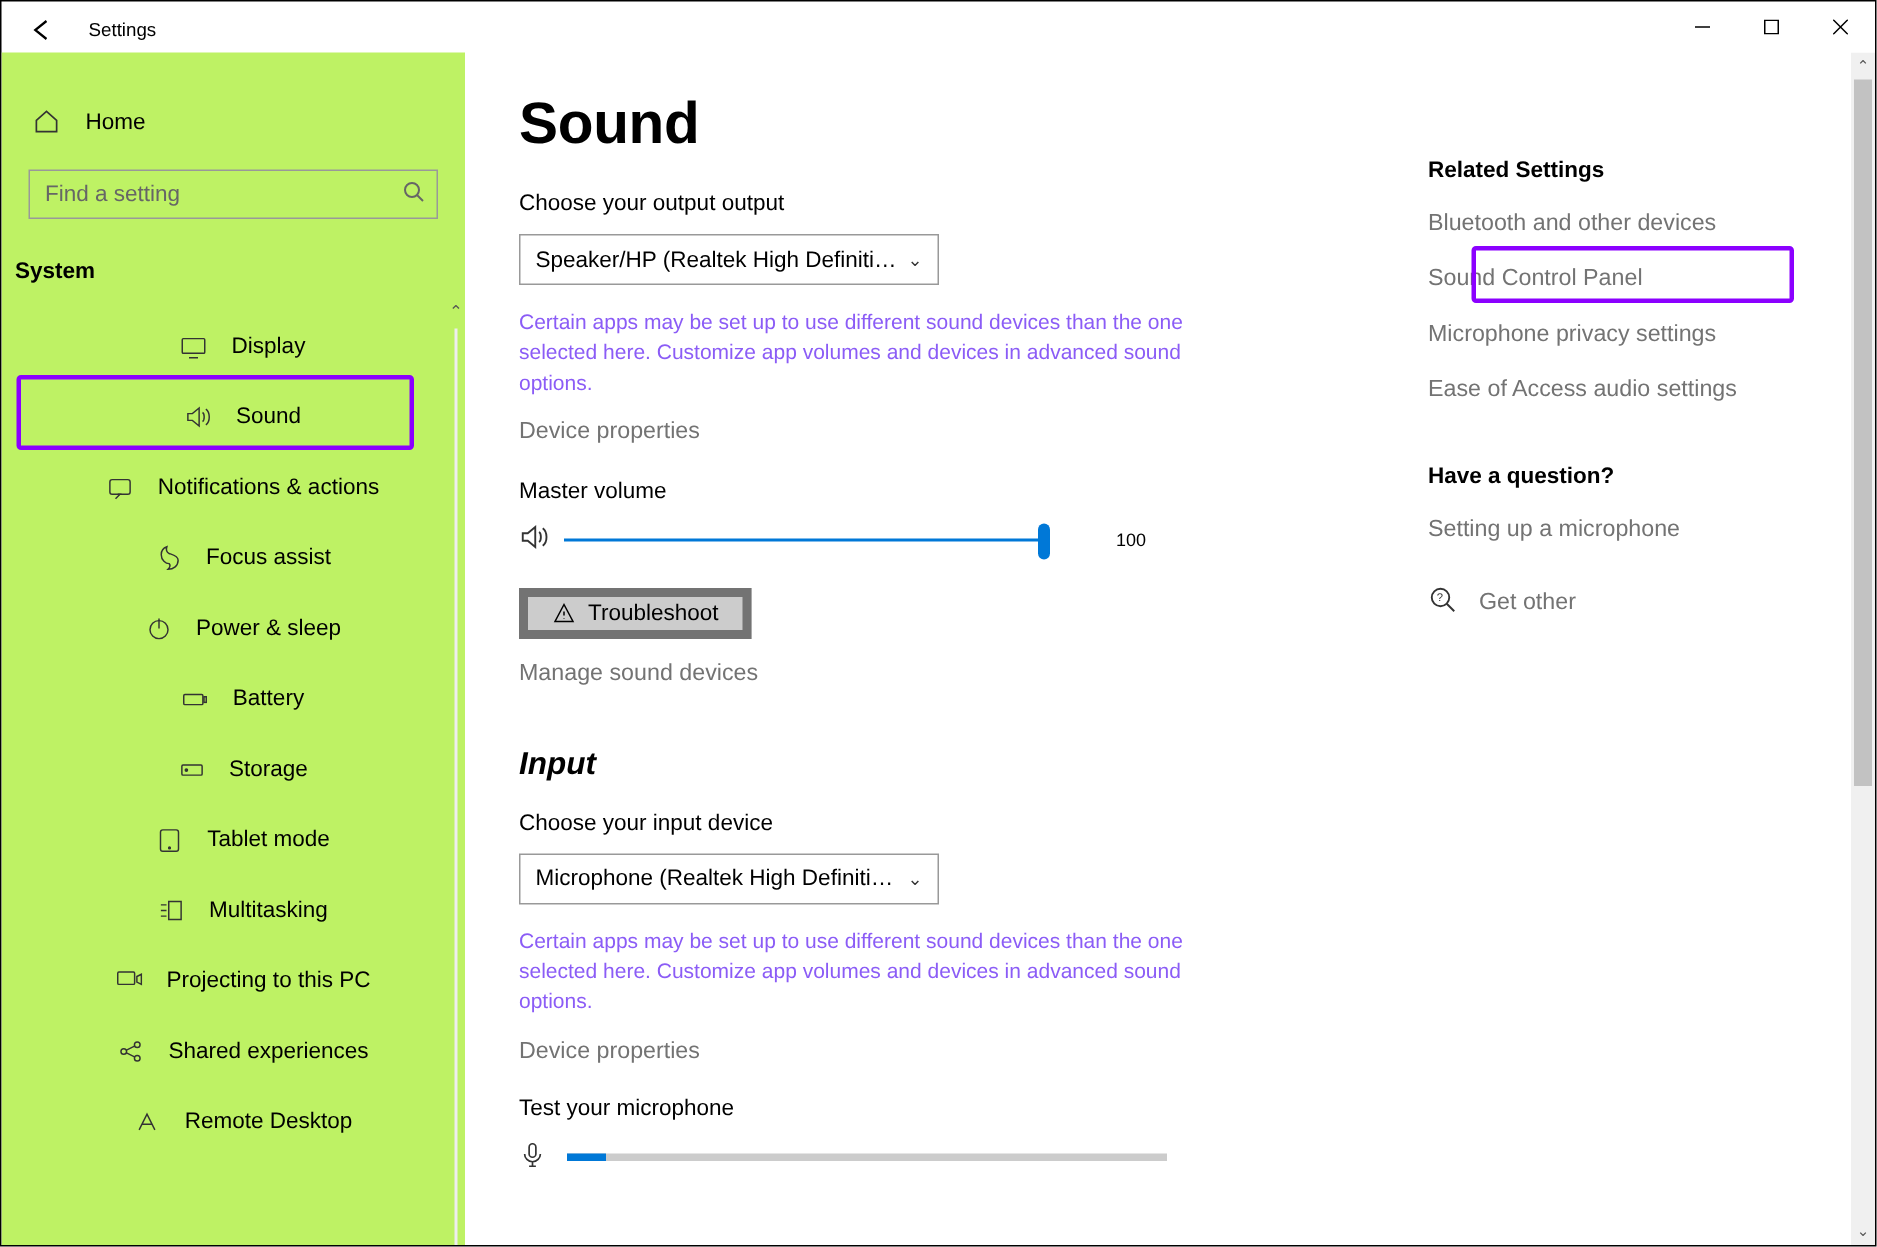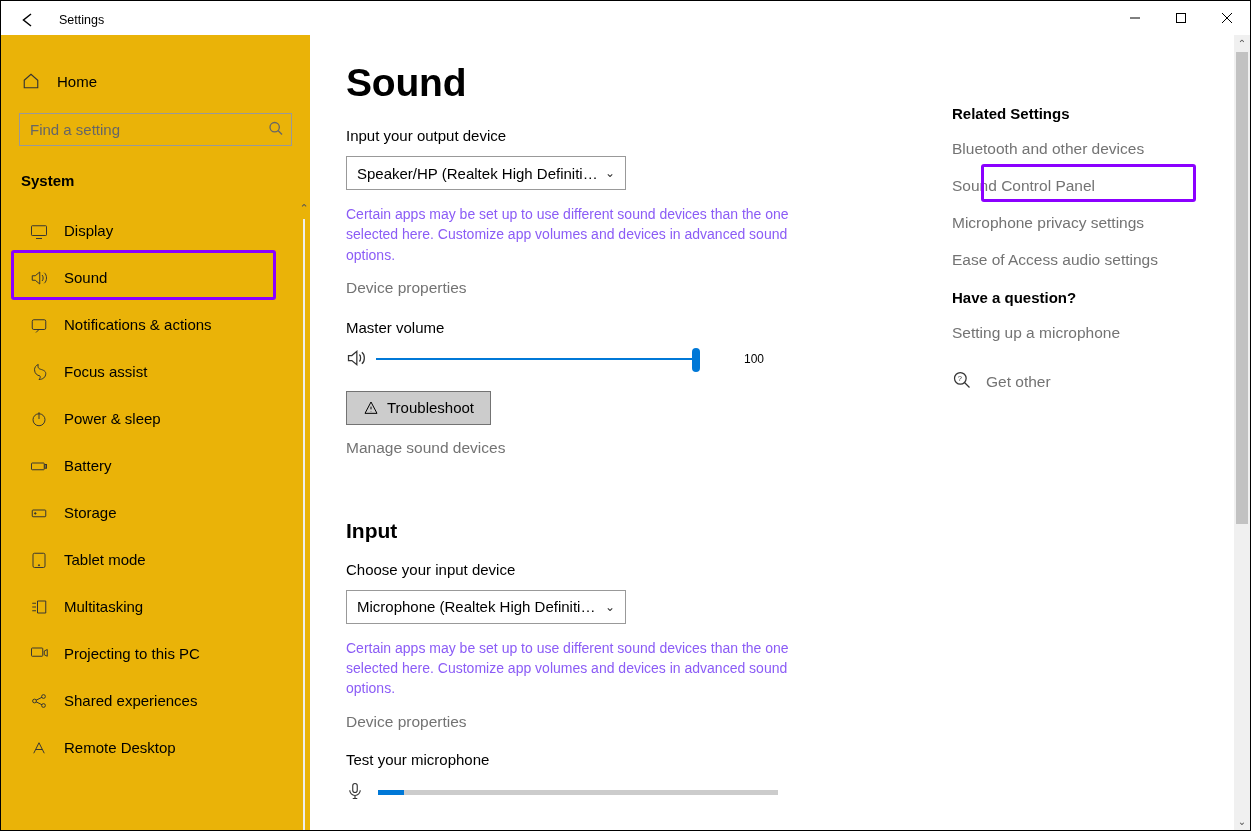--- a/index.html
+++ b/index.html
@@ -10,39 +10,39 @@
   .titlebar { display:flex; justify-content:space-between; align-items:flex-start; height:34px; }
   .titlebar .left { display:flex; align-items:center; padding-left:18px; padding-top:10px; gap:22px; }
   .title-text { font-size:12.5px; }
   .back-ico svg { width:18px; height:18px; display:block; }
   .win-controls { display:flex; padding-top:2px; }
   .win-btn { width:46px; height:30px; display:flex; align-items:center; justify-content:center; }
   .win-btn svg { width:10px; height:10px; stroke:#000; stroke-width:1; fill:none; }
 
   
   .body { display:flex; height:calc(100% - 34px); }
-  .sidebar { width:309px; flex:none; background:#eab308; position:relative; padding-top:28px; }
+  .sidebar { width:309px; flex:none; background:#bef264; position:relative; padding-top:28px; }
   .content { flex:1; overflow:hidden; position:relative; display:flex; }
   .main-col { flex:none; width:620px; padding:26px 0 0 36px; }
   .right-col { flex:1; padding:70px 0 0 22px; }
 
   
   .home-row { display:flex; align-items:center; gap:16px; padding:6px 18px 6px 20px; height:36px; }
   .home-row .ico { width:20px; display:flex; justify-content:center; }
   .home-row .lbl { font-size:15px; }
   .search { margin:14px 18px 18px 18px; position:relative; }
   .search input { width:100%; height:33px; border:1px solid #999; padding:0 16px 0 10px; font-size:15px; outline:none; background:#fff0; }
   .search input::placeholder { color:#666; }
   .search-ico { position:absolute; right:8px; top:50%; transform:translateY(-50%); pointer-events:none; }
-  .group-label { font-weight:600; padding:8px 18px 18px 20px; }
+  .group-label { font-weight:600; padding:8px 18px 18px 9px; }
   .nav { position:relative; }
   .nav-scroll { position:absolute; right:0; top:-2px; bottom:-100px; width:12px; display:flex; flex-direction:column; align-items:center; }
   .nav-scroll .arrow { font-size:11px; color:#555; line-height:6px; user-select:none; }
   .nav-scroll .track { flex:1; width:2px; background:#eee; margin:8px 0; }
-  .nav-item { display:flex; align-items:center; gap:15px; height:47px; padding-left:28px; }
+  .nav-item { display:flex; align-items:center; gap:15px; height:47px; padding-left:12px;justify-content:center; }
   .nav-item .ico { width:20px; display:flex; justify-content:center; align-items:center; }
   .nav-item .ico svg { width:18px; height:18px; stroke:#333; stroke-width:1.3; fill:none; }
   .nav-item .lbl { font-size:15px; }
 
   
   .annot { position:absolute; border:3px solid #8b00ff; border-radius:3px; pointer-events:none; }
   .annot-sidebar { left:10px; top:249px; width:265px; height:50px; }
   .annot-right { left:980px; top:163px; width:215px; height:38px; }
 
   
@@ -52,21 +52,21 @@
   .select-box { display:inline-flex; align-items:center; justify-content:space-between; width:280px; height:34px; border:1px solid #999; padding:0 10px; font-size:15px; color:#000; }
   .select-box .chevron { font-size:12px; color:#333; }
   .info-text { color:#8b5cf6; font-size:14px; max-width:450px; margin:14px 0 10px 0; line-height:1.45; }
   .link { color:#737373; font-size:15.5px; margin:4px 0; display:inline-block; }
   .vol-wrap { margin-top:10px; display:flex; align-items:center; gap:10px; }
   .vol-wrap .track-wrap { display:flex; align-items:center; }
   .vol-wrap .track { width:320px; height:2px; background:#0078d7; position:relative; }
   .vol-wrap .thumb { position:absolute; right:-4px; top:-10px; width:8px; height:24px; border-radius:4px; background:#0078d7; }
   .vol-value { font-size:12px; margin-left:38px; }
   .spkr-ico svg { width:20px; height:20px; }
-  .btn { display:inline-flex; align-items:center; gap:8px; height:34px; padding:0 16px; background:#ccc; border:1px solid #737373; font-size:15px; }
+  .btn { display:inline-flex; align-items:center; gap:8px; height:34px; padding:0 16px; background:#ccc; border:6px solid #737373; font-size:15px; }
   .btn svg { width:16px; height:16px; fill:none; stroke:#000; stroke-width:1.5; }
   .mic-test-wrap { display:flex; align-items:center; gap:14px; margin-top:10px; }
   .mic-test-track { width:400px; height:5px; background:#ccc; position:relative; }
   .mic-test-fill { position:absolute; left:0; top:0; bottom:0; width:6.5%; background:#0078d7; }
 
   
   .right-col h3 { font-weight:600; font-size:15px; margin:0 0 18px 0; }
   .right-col .link { display:block; margin:0 0 19px 0; }
   .help-row { display:flex; align-items:center; gap:14px; margin-top:28px; }
   .help-row svg { width:20px; height:20px; }
@@ -245,21 +245,21 @@
           </span>
         <span class="lbl">Remote Desktop</span>
       </div>
     </div>
   </div>
 
   <div class="content">
     <div class="main-col">
       <h1 class="page-title">Sound</h1>
 
-      <div class="field-label">Input your output device</div>
+      <div class="field-label">Choose your output output</div>
       <div class="select-box">
         <span>Speaker/HP (Realtek High Definiti…</span>
         <span class="chevron">⌄</span>
       </div>
       <p class="info-text">Certain apps may be set up to use different sound devices than the one selected here. Customize app volumes and devices in advanced sound options.</p>
       <a class="link">Device properties</a>
 
       <div class="field-label" style="margin-top:18px;">Master volume</div>
       <div class="vol-wrap">
         <span class="spkr-ico">
@@ -281,21 +281,21 @@
         <button class="btn">
           <svg viewBox="0 0 24 24">
               <path d="M12 3 L3 20 H21 Z"></path>
               <path d="M12 10v4M12 17v0.5"></path>
             </svg>
           <span>Troubleshoot</span>
         </button>
       </div>
       <a class="link">Manage sound devices</a>
 
-      <h2 class="sect-title" style="margin-top:58px;">Input</h2>
+      <h2 class="sect-title" style="margin-top:36px;font-style:italic;">Input</h2>
       <div class="field-label">Choose your input device</div>
       <div class="select-box">
         <span>Microphone (Realtek High Definiti…</span>
         <span class="chevron">⌄</span>
       </div>
       <p class="info-text">Certain apps may be set up to use different sound devices than the one selected here. Customize app volumes and devices in advanced sound options.</p>
       <a class="link">Device properties</a>
 
       <div class="field-label" style="margin-top:16px;">Test your microphone</div>
       <div class="mic-test-wrap">
@@ -311,21 +311,21 @@
       </div>
     </div>
 
     <div class="right-col">
       <h3>Related Settings</h3>
       <a class="link">Bluetooth and other devices</a>
       <a class="link">Sound Control Panel</a>
       <a class="link">Microphone privacy settings</a>
       <a class="link">Ease of Access audio settings</a>
 
-      <h3 style="margin-top:20px;">Have a question?</h3>
+      <h3 style="margin-top:40px;">Have a question?</h3>
       <a class="link">Setting up a microphone</a>
 
       <div class="help-row">
         <span>
           <svg viewBox="0 0 24 24" fill="none" stroke="#333" stroke-width="1.5">
               <circle cx="10" cy="10" r="7"></circle>
               <path d="M15 15 L21 21"></path>
               <text x="7" y="13" font-size="9" fill="#333" stroke="none">?</text>
             </svg>
         </span>

